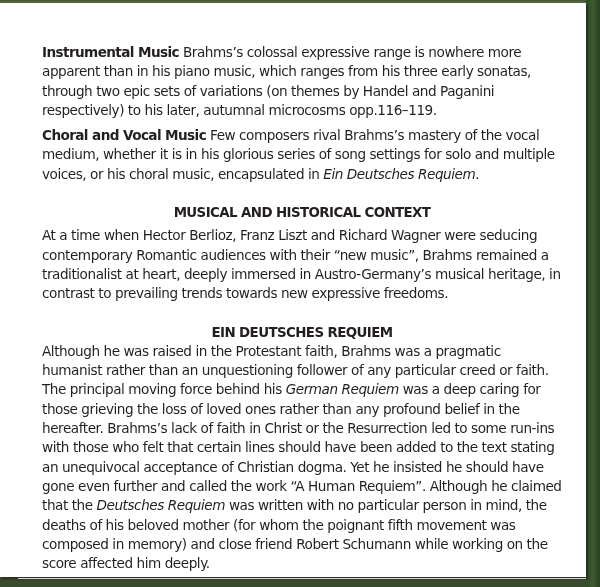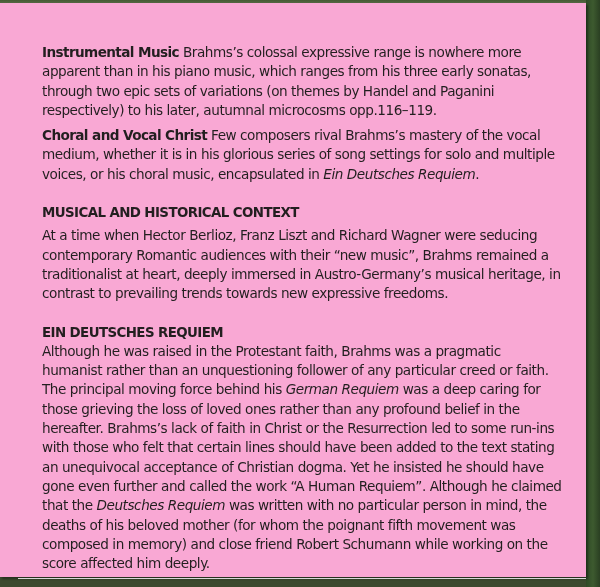--- a/index.html
+++ b/index.html
@@ -11,62 +11,62 @@
     .top-strip {
       position: absolute; left: 0; top: 0; width: 600px; height: 4px;
       background: linear-gradient(#465a34, #5a6b48);
     }
     .right-strip {
       position: absolute; right: 0; top: 0; width: 14px; height: 587px;
       background: linear-gradient(90deg, #2f4a26, #3d5a2f 50%, #2a3f22);
     }
     .page {
       position: absolute; left: 0; top: 3px; width: 586px; height: 574px;
-      background: #f9a8d4;
+      background: #ffffff;
       box-shadow: 2px 2px 2px rgba(0,0,0,0.35);
     }
     .bottom-line {
       position: absolute; left: 18px; top: 578px; width: 568px; height: 1px;
       background: #d8d8d8;
     }
     .content {
       position: absolute; left: 42px; top: 40px; width: 520px;
       color: #231f20;
       font-size: 13.6px; line-height: 19.3px;
       letter-spacing: -0.45px;
       font-family: "DejaVu Sans", sans-serif;
     }
     .content p { margin: 0; }
     .p-gap { margin-top: 6px !important; }
     .lead { font-weight: bold; letter-spacing: -0.6px; }
     .heading {
       font-weight: bold; font-size: 13.4px; letter-spacing: -0.6px;
       text-transform: uppercase; margin: 0;
     }
-    .h-gap-lg { margin-top: 19px !important; }
+    .h-gap-lg { margin-top: 19px !important; text-align: center; }
     .h-gap-sm { margin-top: 4px !important; }
     .after-heading { margin-top: 4px !important; }
     em { font-style: italic; }
   </style>
 </head>
 <body>
 
 <div class="top-strip"></div>
 <div class="right-strip"></div>
 
 <div class="page">
   <div class="content">
 
     <p>
       <span class="lead">Instrumental Music</span>
       <span>Brahms’s colossal expressive range is nowhere more apparent than in his piano music, which ranges from his three early sonatas, through two epic sets of variations (on themes by Handel and Paganini respectively) to his later, autumnal microcosms opp.116–119.</span>
     </p>
 
     <p class="p-gap">
-      <span class="lead">Choral and Vocal Christ</span>
+      <span class="lead">Choral and Vocal Music</span>
       <span>Few composers rival Brahms’s mastery of the vocal medium, whether it is in his glorious series of song settings for solo and multiple voices, or his choral music, encapsulated in </span><em>Ein Deutsches Requiem</em><span>.</span>
     </p>
 
     <h2 class="heading h-gap-lg">MUSICAL AND HISTORICAL CONTEXT</h2>
     <p class="after-heading">At a time when Hector Berlioz, Franz Liszt and Richard Wagner were seducing contemporary Romantic audiences with their “new music”, Brahms remained a traditionalist at heart, deeply immersed in Austro-Germany’s musical heritage, in contrast to prevailing trends towards new expressive freedoms.</p>
 
     <h2 class="heading h-gap-lg">EIN DEUTSCHES REQUIEM</h2>
     <p>
       <span>Although he was raised in the Protestant faith, Brahms was a pragmatic humanist rather than an unquestioning follower of any particular creed or faith. The principal moving force behind his </span><em>German Requiem</em><span> was a deep caring for those grieving the loss of loved ones rather than any profound belief in the hereafter. Brahms’s lack of faith in Christ or the Resurrection led to some run-ins with those who felt that certain lines should have been added to the text stating an unequivocal acceptance of Christian dogma. Yet he insisted he should have gone even further and called the work “A Human Requiem”. Although he claimed that the </span><em>Deutsches Requiem</em><span> was written with no particular person in mind, the deaths of his beloved mother (for whom the poignant fifth movement was composed in memory) and close friend Robert Schumann while working on the score affected him deeply.</span>
     </p>

